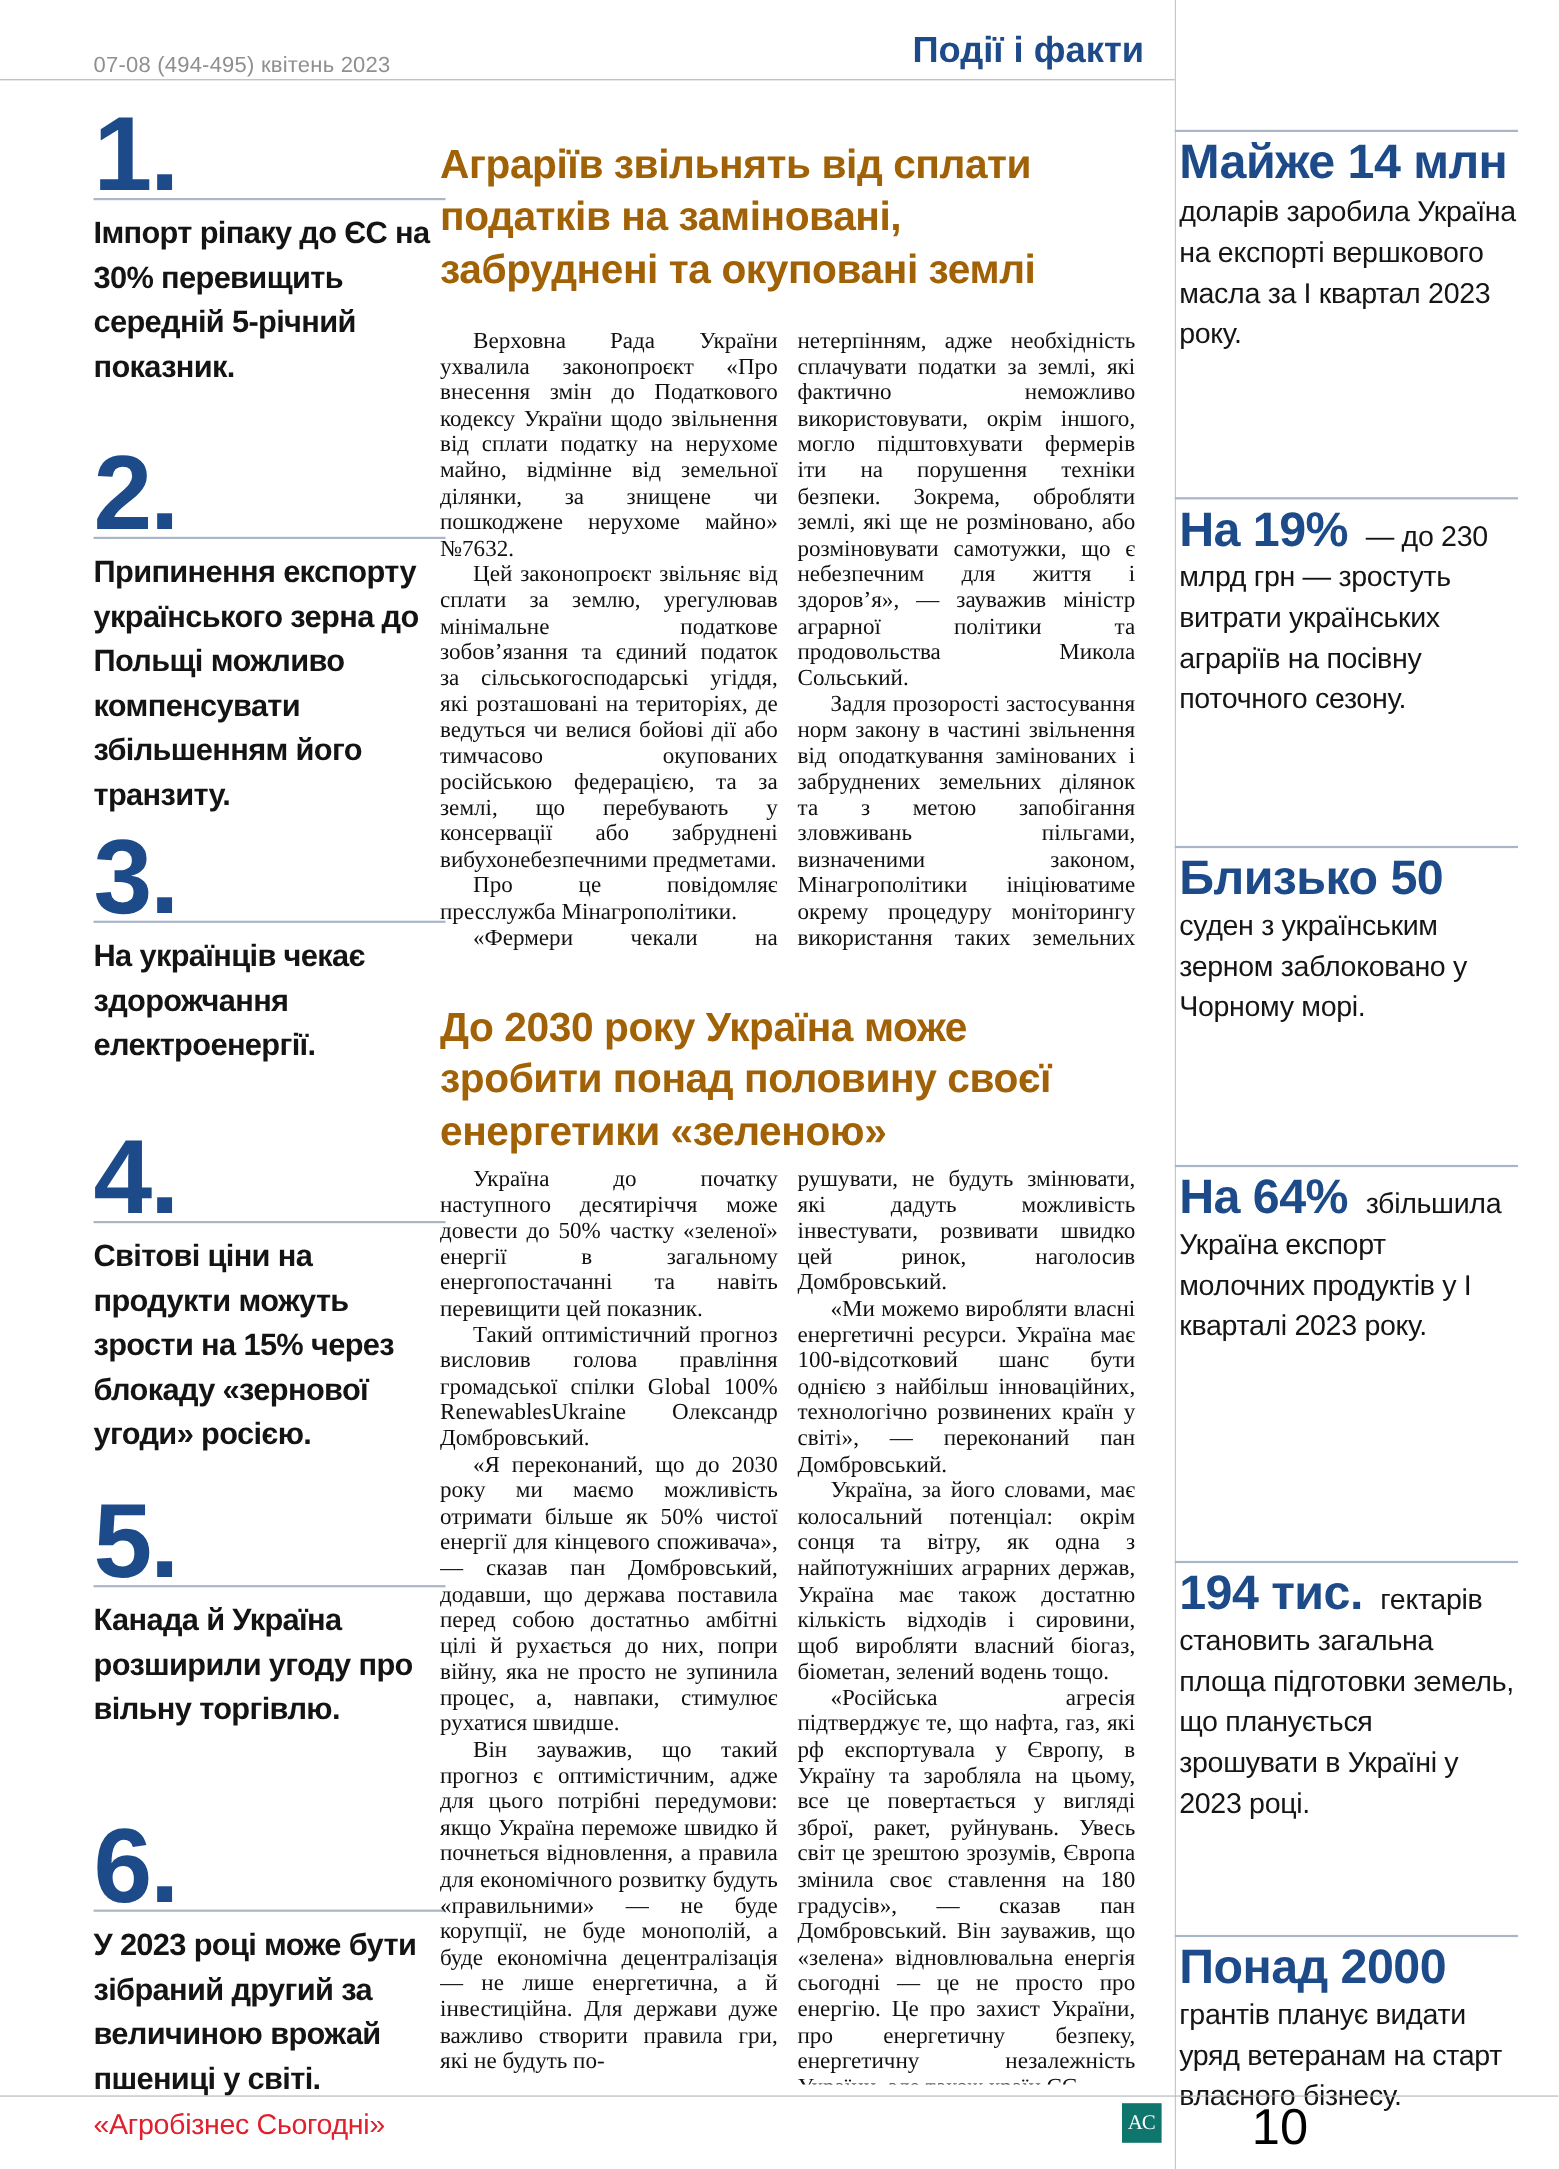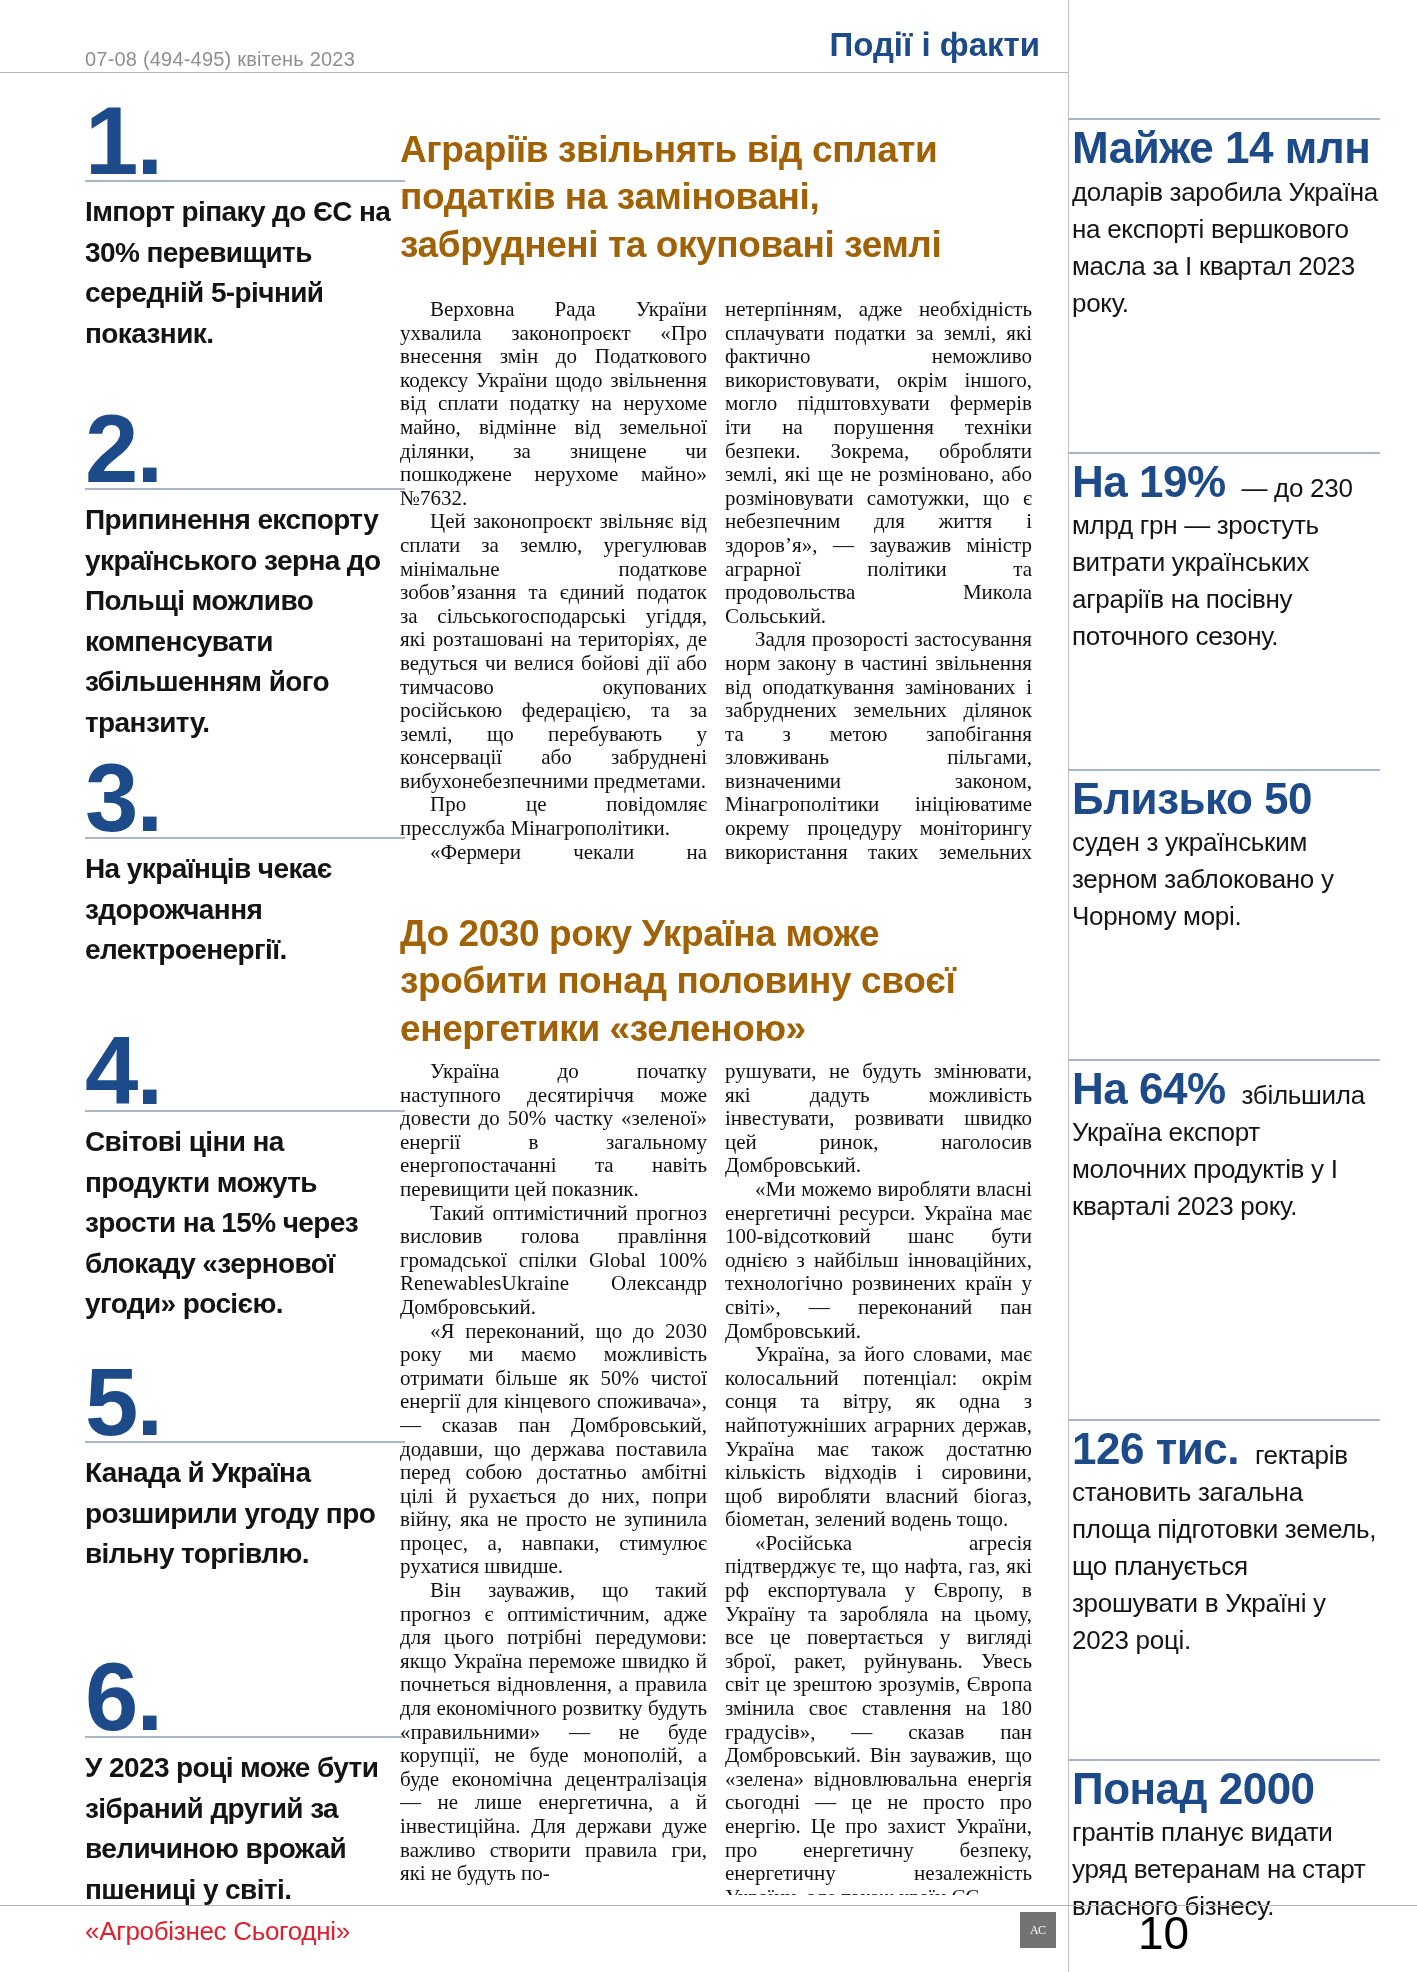--- a/index.html
+++ b/index.html
@@ -79,23 +79,23 @@
   .footer-rule {
     position: absolute; left: 0; top: 1905px; width: 1417px; height: 1px;
     background: #b3b3b3;
   }
   .footer-brand {
     position: absolute; left: 85px; top: 1916px;
     font-size: 26px; color: #e0202e; letter-spacing: -0.3px;
   }
   .footer-logo {
     position: absolute; left: 1020px; top: 1912px; width: 36px; height: 36px;
-    background: #737373; color: #ffffff;
+    background: #0f766e; color: #ffffff;
     display: flex; align-items: center; justify-content: center;
-    font-family: "Liberation Serif", serif; font-size: 12px;
+    font-family: "Liberation Serif", serif; font-size: 19px;
   }
   .page-number {
     position: absolute; left: 1138px; top: 1906px;
     font-size: 46px; color: #000;
   }
 </style>
 </head>
 <body>
 
 <div class="page">
@@ -191,21 +191,21 @@
     </p>
   </div>
   <div class="stat" style="top:1059px">
     <p>
       <span class="big">На 64%</span>
       <span class="rest">збільшила Україна експорт молочних продуктів у І кварталі 2023 року.</span>
     </p>
   </div>
   <div class="stat" style="top:1419px">
     <p>
-      <span class="big">126 тис.</span>
+      <span class="big">194 тис.</span>
       <span class="rest">гектарів становить загальна площа підготовки земель, що планується зрошувати в Україні у 2023 році.</span>
     </p>
   </div>
   <div class="stat" style="top:1759px">
     <p>
       <span class="big">Понад 2000</span>
       <span class="rest">грантів планує видати уряд ветеранам на старт власного бізнесу.</span>
     </p>
   </div>
 

